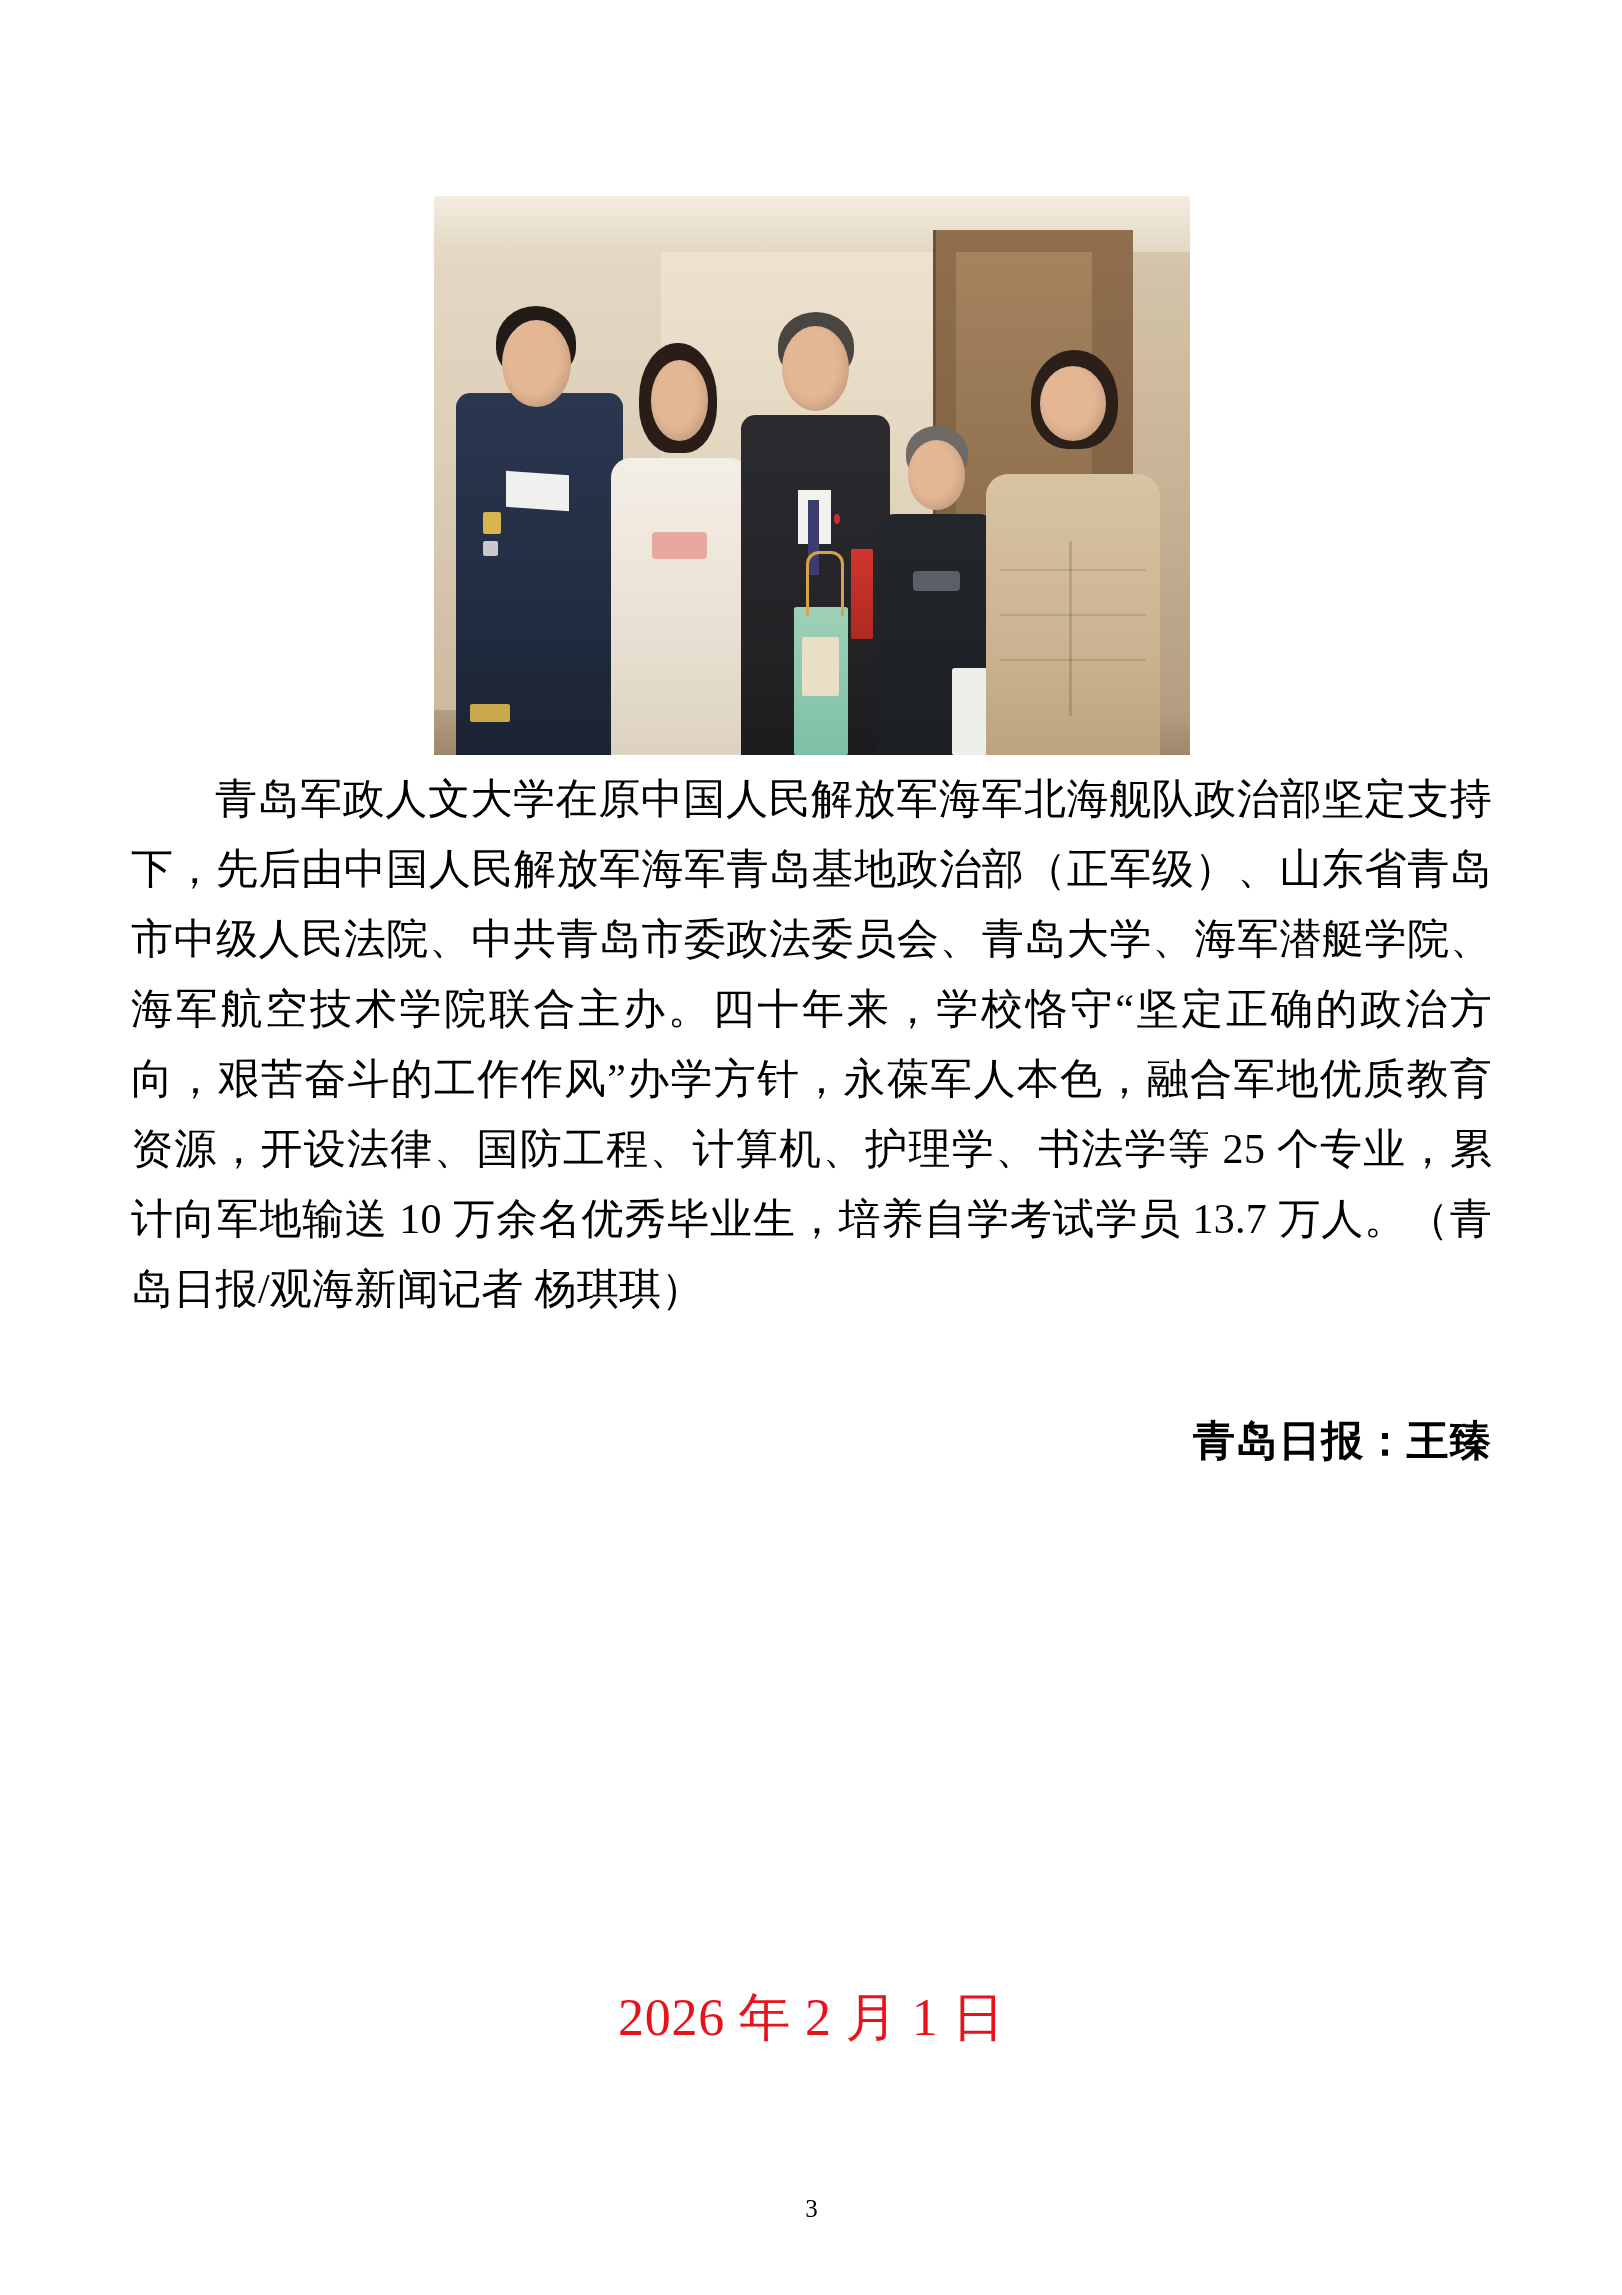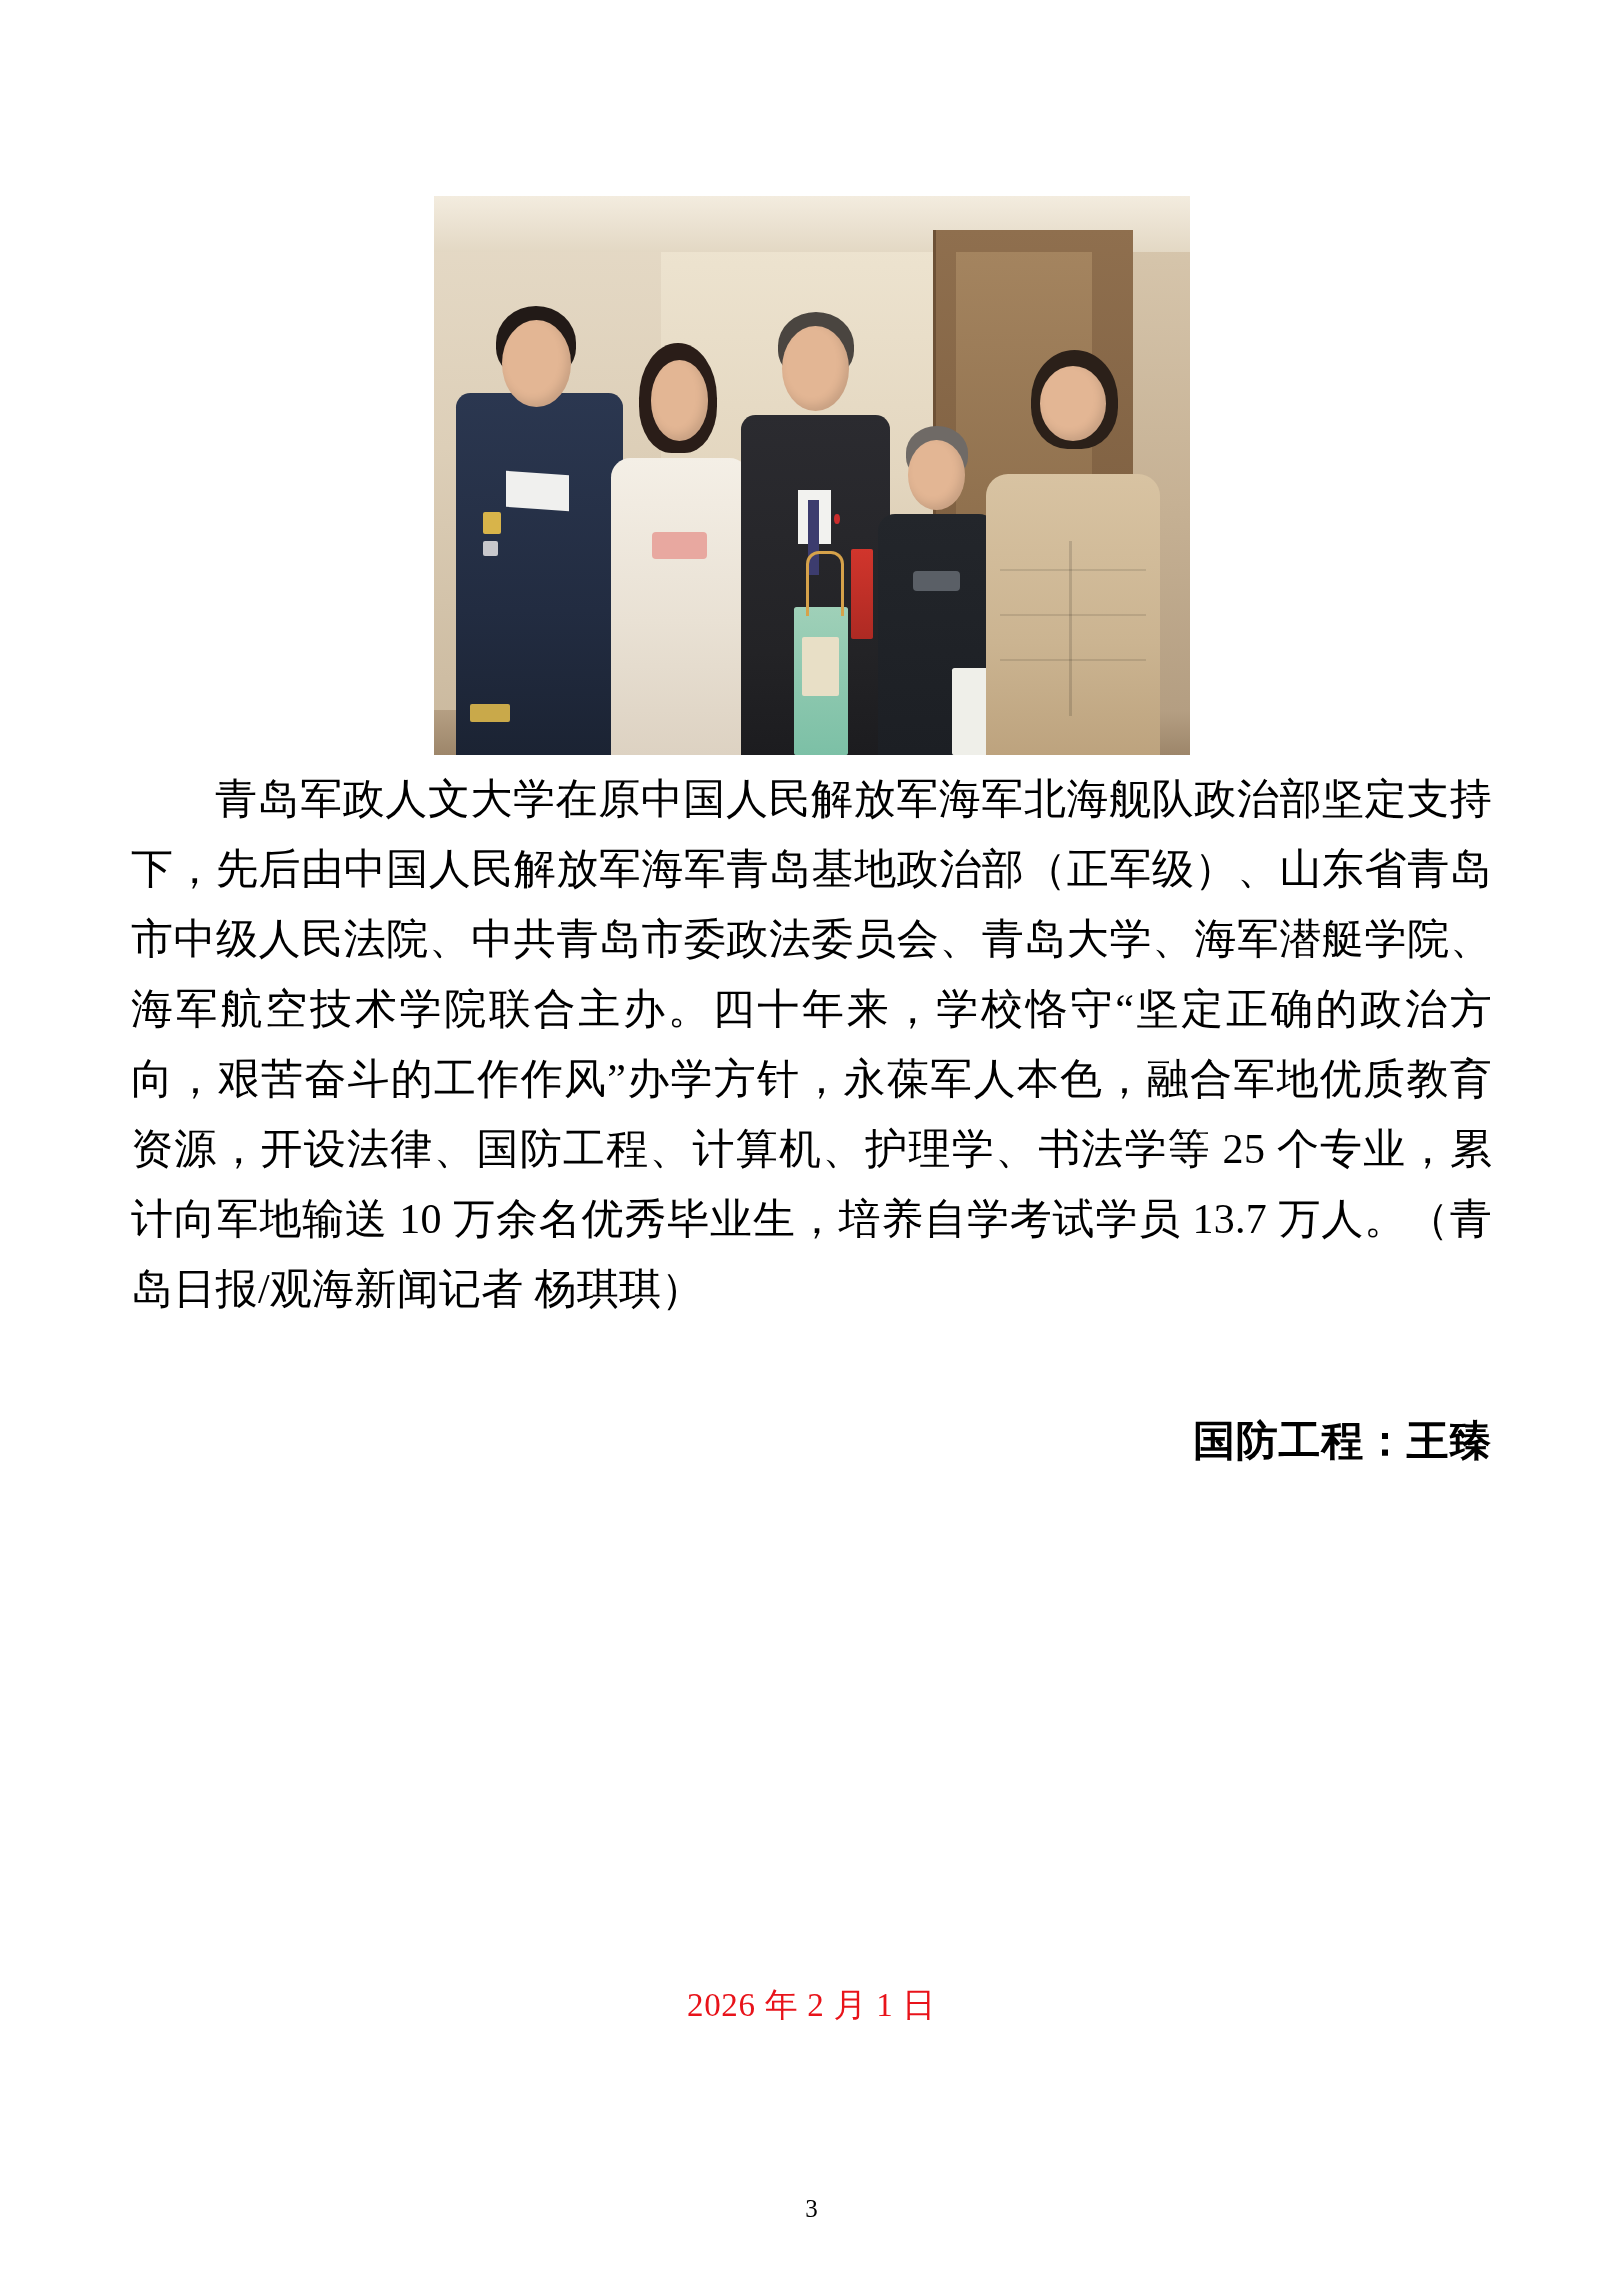--- a/index.html
+++ b/index.html
@@ -231,21 +231,21 @@
     font-weight: bold;
     letter-spacing: 0.7px;
   }
 
   .date-line {
     position: absolute;
     left: 0;
     top: 1983px;
     width: 1623px;
     text-align: center;
-    font-size: 33px;
+    font-size: 52px;
     color: #e8131a;
     letter-spacing: 0.7px;
   }
 
   .page-number {
     position: absolute;
     left: 0;
     top: 2195px;
     width: 1623px;
     text-align: center;
@@ -322,20 +322,20 @@
         <div class="hair"></div>
         <div class="head"></div>
       </div>
     </div>
   </div>
 
   <div class="body-text">
     <p>青岛军政人文大学在原中国人民解放军海军北海舰队政治部坚定支持下，先后由中国人民解放军海军青岛基地政治部（正军级）、山东省青岛市中级人民法院、中共青岛市委政法委员会、青岛大学、海军潜艇学院、海军航空技术学院联合主办。四十年来，学校恪守“坚定正确的政治方向，艰苦奋斗的工作作风”办学方针，永葆军人本色，融合军地优质教育资源，开设法律、国防工程、计算机、护理学、书法学等 25 个专业，累计向军地输送 10 万余名优秀毕业生，培养自学考试学员 13.7 万人。（青岛日报/观海新闻记者 杨琪琪）</p>
   </div>
 
-  <div class="editor-line">国防工程：王臻</div>
+  <div class="editor-line">青岛日报：王臻</div>
 
   <div class="date-line">2026 年 2 月 1 日</div>
 
   <div class="page-number">3</div>
 
 </div>
 
 
 </body></html>

